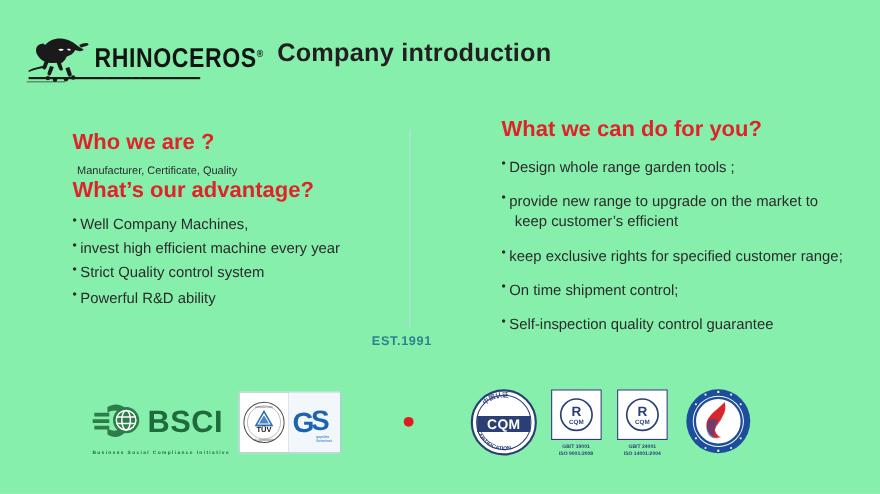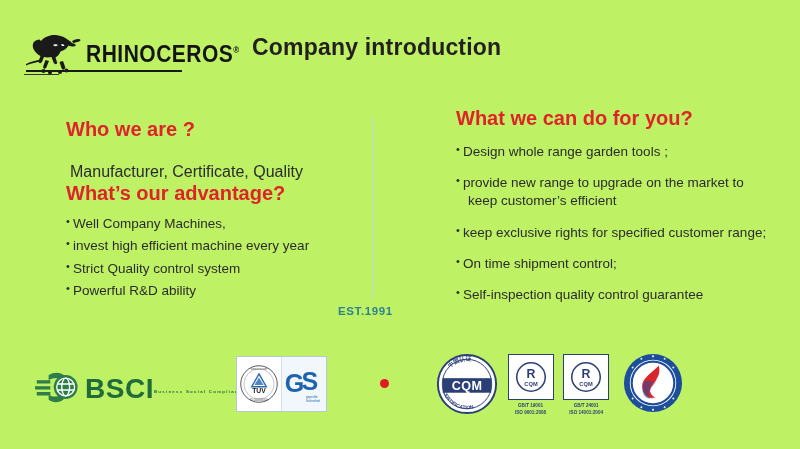--- a/index.html
+++ b/index.html
@@ -1,21 +1,21 @@
 <!DOCTYPE html>
 <html><head>
 <meta charset="utf-8">
 <style>
   html,body{margin:0;padding:0;}
   body{
     width:800px;height:449px;overflow:hidden;background:#ffffff;
     font-family:"Liberation Sans",sans-serif;
     -webkit-font-smoothing:antialiased;
   }
-  .slide{position:relative;width:800px;height:449px;background:#bef264;}
+  .slide{position:relative;width:800px;height:449px;background:#86efac;}
 
   
   .header{position:absolute;left:0;top:0;width:800px;height:100px;}
   .logo-block{position:absolute;left:24px;top:28px;width:180px;height:50px;
     display:flex;align-items:center;gap:4px;}
   .logo-mark{width:58px;height:44px;flex:0 0 58px;}
   .logo-word{font-family:"Liberation Sans",sans-serif;font-weight:700;
     font-size:21px;letter-spacing:0.5px;color:#141414;line-height:1;
     position:relative;transform:scaleY(1.18);}
   .logo-reg{font-size:8px;vertical-align:super;font-weight:700;}
@@ -24,42 +24,42 @@
     color:#231f20;letter-spacing:0.2px;}
 
   
   .divider{position:absolute;left:372px;top:118px;width:1px;height:180px;background:#b9dde4;}
 
   .col-left{position:absolute;left:66px;top:118px;width:300px;}
   .col-right{position:absolute;left:412px;top:107px;width:372px;margin-left:44px;}
 
   .h-red{color:#e02329;font-weight:700;font-size:20px;line-height:1.18;margin:0;}
   .h-red.right{font-size:20px;}
-  .sub-plain{color:#2b2b2b;font-size:16px;line-height:1.35;margin:19px 0 0 4px;}
+  .sub-plain{color:#2b2b2b;font-size:10px;line-height:1.35;margin:7px 0 0 4px;}
 
   .bullets{list-style:none;margin:0;padding:0;}
   .bullets li{color:#2b2b2b;font-size:13.5px;line-height:1.36;position:relative;
     padding-left:7px;}
   .bullets li::before{content:"\2022";position:absolute;left:0;top:-1px;font-size:11px;color:#2b2b2b;}
   .left-bullets{margin-top:9px;}
   .left-bullets li{margin-bottom:4px;}
   .right-bullets{margin-top:12px;}
   .right-bullets li{margin-bottom:13px;}
   .right-bullets li .cont{display:block;padding-left:5px;}
 
   .est{position:absolute;left:338px;top:305px;color:#2e8290;font-weight:700;
     font-size:11.5px;letter-spacing:0.6px;}
 
   
   .certs{position:absolute;left:84px;top:352px;width:600px;height:72px;
     display:flex;align-items:flex-start;}
   .cert{position:relative;display:flex;align-items:center;justify-content:center;}
 
   
-  .c-bsci{width:146px;height:62px;flex-direction:row;align-items:center;padding-top:6px;}
+  .c-bsci{width:146px;height:62px;flex-direction:column;align-items:flex-start;padding-top:6px;}
   .bsci-row{display:flex;align-items:center;gap:4px;}
   .bsci-word{font-weight:700;font-size:28px;color:#1f6b3b;letter-spacing:0.5px;line-height:1;}
   .bsci-tag{font-size:4.4px;color:#1f6b3b;letter-spacing:1.25px;margin-top:5px;
     font-weight:700;white-space:nowrap;}
 
   
   .c-tuvgs{width:104px;height:54px;margin-left:6px;margin-top:4px;
     border:1px solid #b9c6d6;display:flex;align-items:stretch;background:#fff;}
   .tuv-half{width:50%;display:flex;align-items:center;justify-content:center;border-right:1px solid #d6dee8;}
   .gs-half{width:50%;display:flex;align-items:center;justify-content:center;background:#f2f7fc;}

